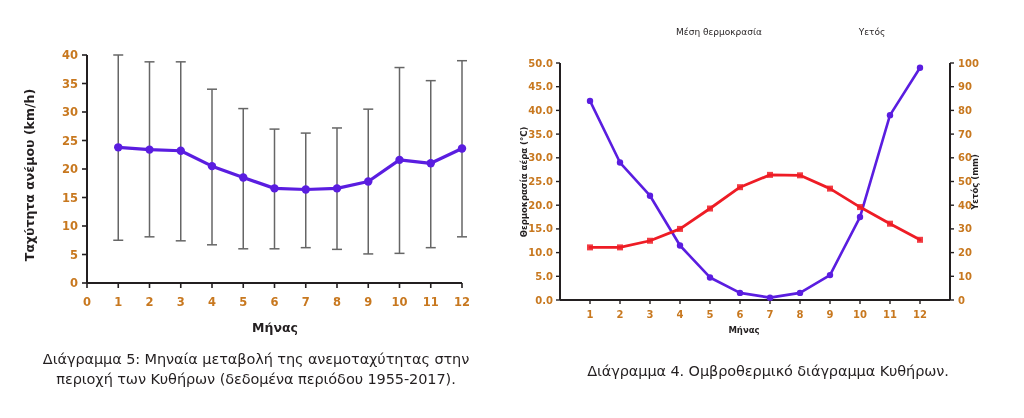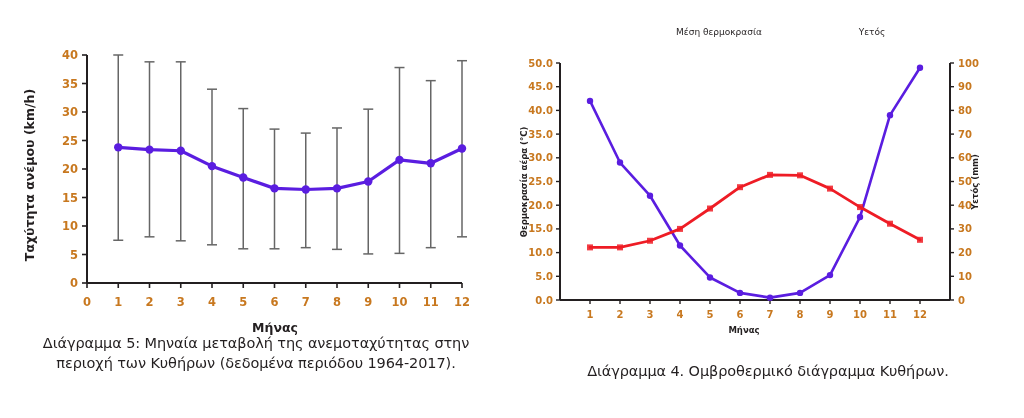--- a/index.html
+++ b/index.html
@@ -13,21 +13,21 @@
   #fig-right{left:512px;width:512px;height:418px;}
   .plot-wrap{position:absolute;left:0;top:0;width:512px;height:345px;}
   svg{display:block;}
   .caption{
     position:absolute;left:0;width:100%;
     text-align:center;
     font-family:"DejaVu Sans","Liberation Sans",sans-serif;
     font-size:14.5px;color:#231f20;line-height:1.35;
     letter-spacing:-0.1px;
   }
-  #cap-left{top:334px;}
+  #cap-left{top:350px;}
   #cap-right{top:362px;}
   text{font-family:"DejaVu Sans","Liberation Sans",sans-serif;}
   .tick-lbl{font-size:11.5px;fill:#c8781f;font-weight:700;}
   .tick-lbl-b{font-size:10px;fill:#c8781f;font-weight:700;}
   .axis-title{font-size:12.5px;font-weight:700;fill:#231f20;}
   .axis-title-sm{font-size:8.5px;font-weight:700;fill:#231f20;}
   .legend-lbl{font-size:9px;fill:#231f20;}
 </style>
 </head>
 <body>
@@ -141,21 +141,21 @@
           <circle cx="399.5" cy="159.88" r="4.2" fill="#5a1de0"></circle>
           <circle cx="430.75" cy="163.3" r="4.2" fill="#5a1de0"></circle>
           <circle cx="462" cy="148.48" r="4.2" fill="#5a1de0"></circle>
         </g>
       <text id="l-ylabel" class="axis-title" transform="translate(34,175) rotate(-90)" text-anchor="middle">Ταχύτητα ανέμου (km/h)</text>
       <text id="l-xlabel" class="axis-title" x="275" y="332" text-anchor="middle">Μήνας</text>
     </svg>
   </div>
   <div class="caption" id="cap-left">
     <div>Διάγραμμα 5: Μηναία μεταβολή της ανεμοταχύτητας στην</div>
-    <div>περιοχή των Κυθήρων (δεδομένα περιόδου 1964-2017).</div>
+    <div>περιοχή των Κυθήρων (δεδομένα περιόδου 1955-2017).</div>
   </div>
 </div>
 
 <div class="figure" id="fig-right">
   <div class="plot-wrap">
     <svg width="512" height="345" viewBox="0 0 512 345">
       <g id="r-yticklabels">
           <text x="41" y="303.5" class="tick-lbl-b" text-anchor="end">0.0</text>
           <text x="41" y="279.8" class="tick-lbl-b" text-anchor="end">5.0</text>
           <text x="41" y="256.1" class="tick-lbl-b" text-anchor="end">10.0</text>

